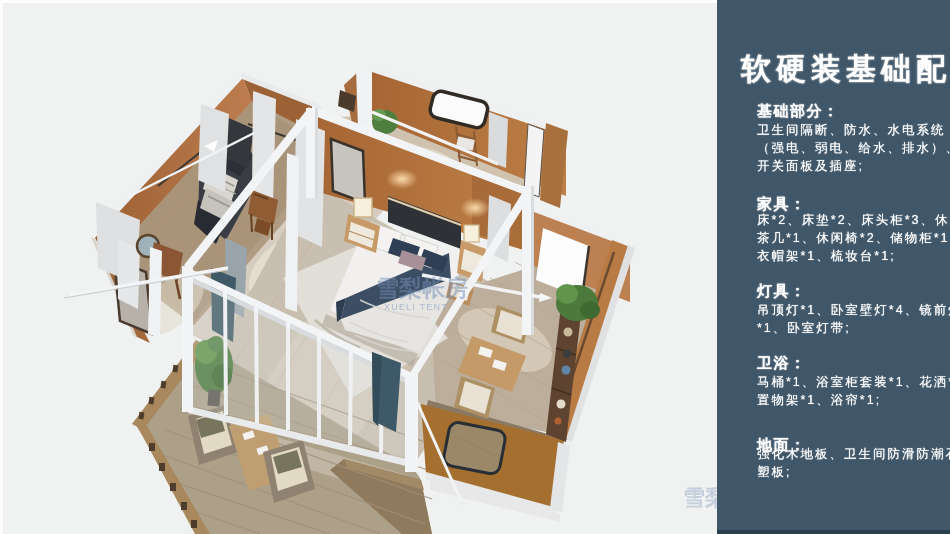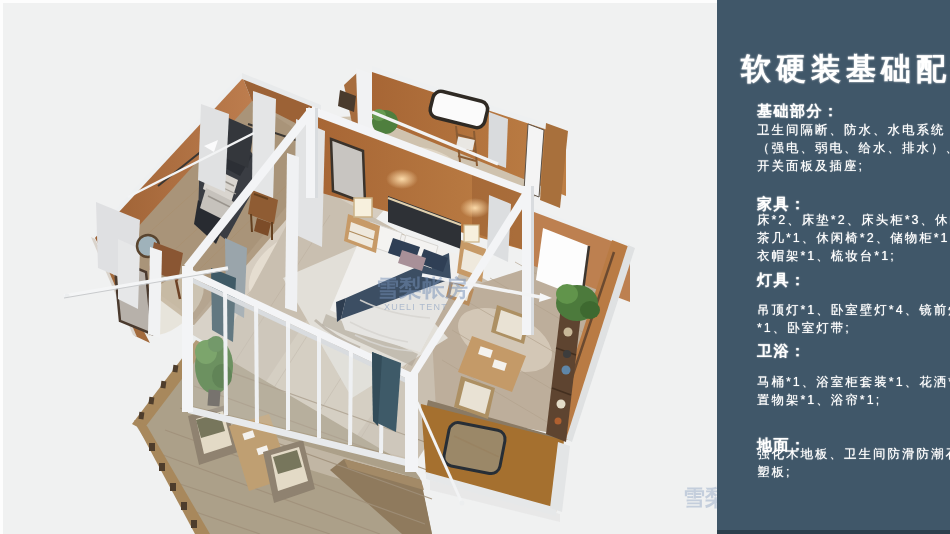--- a/index.html
+++ b/index.html
@@ -399,24 +399,24 @@
 <div class="title">软硬装基础配套</div>
 
 <div class="sec sech" style="top:102px">基础部分：</div>
 
 <div class="sec secb" style="top:121px">卫生间隔断、防水、水电系统<br>（强电、弱电、给水、排水）、<br>开关面板及插座;</div>
 
 <div class="sec sech" style="top:195px">家具：</div>
 
 <div class="sec secb" style="top:211px">床*2、床垫*2、床头柜*3、休闲<br>茶几*1、休闲椅*2、储物柜*1、<br>衣帽架*1、梳妆台*1;</div>
 
-<div class="sec sech" style="top:271px">灯具：</div>
+<div class="sec sech" style="top:282px">灯具：</div>
 
 <div class="sec secb" style="top:301px">吊顶灯*1、卧室壁灯*4、镜前灯<br>*1、卧室灯带;</div>
 
-<div class="sec sech" style="top:342px">卫浴：</div>
+<div class="sec sech" style="top:354px">卫浴：</div>
 
 <div class="sec secb" style="top:373px">马桶*1、浴室柜套装*1、花洒*1、<br>置物架*1、浴帘*1;</div>
 
 <div class="sec sech" style="top:436px">地面：</div>
 
 <div class="sec secb" style="top:445px">强化木地板、卫生间防滑防潮石<br>塑板;</div>
 </div>
 
 </body></html>

